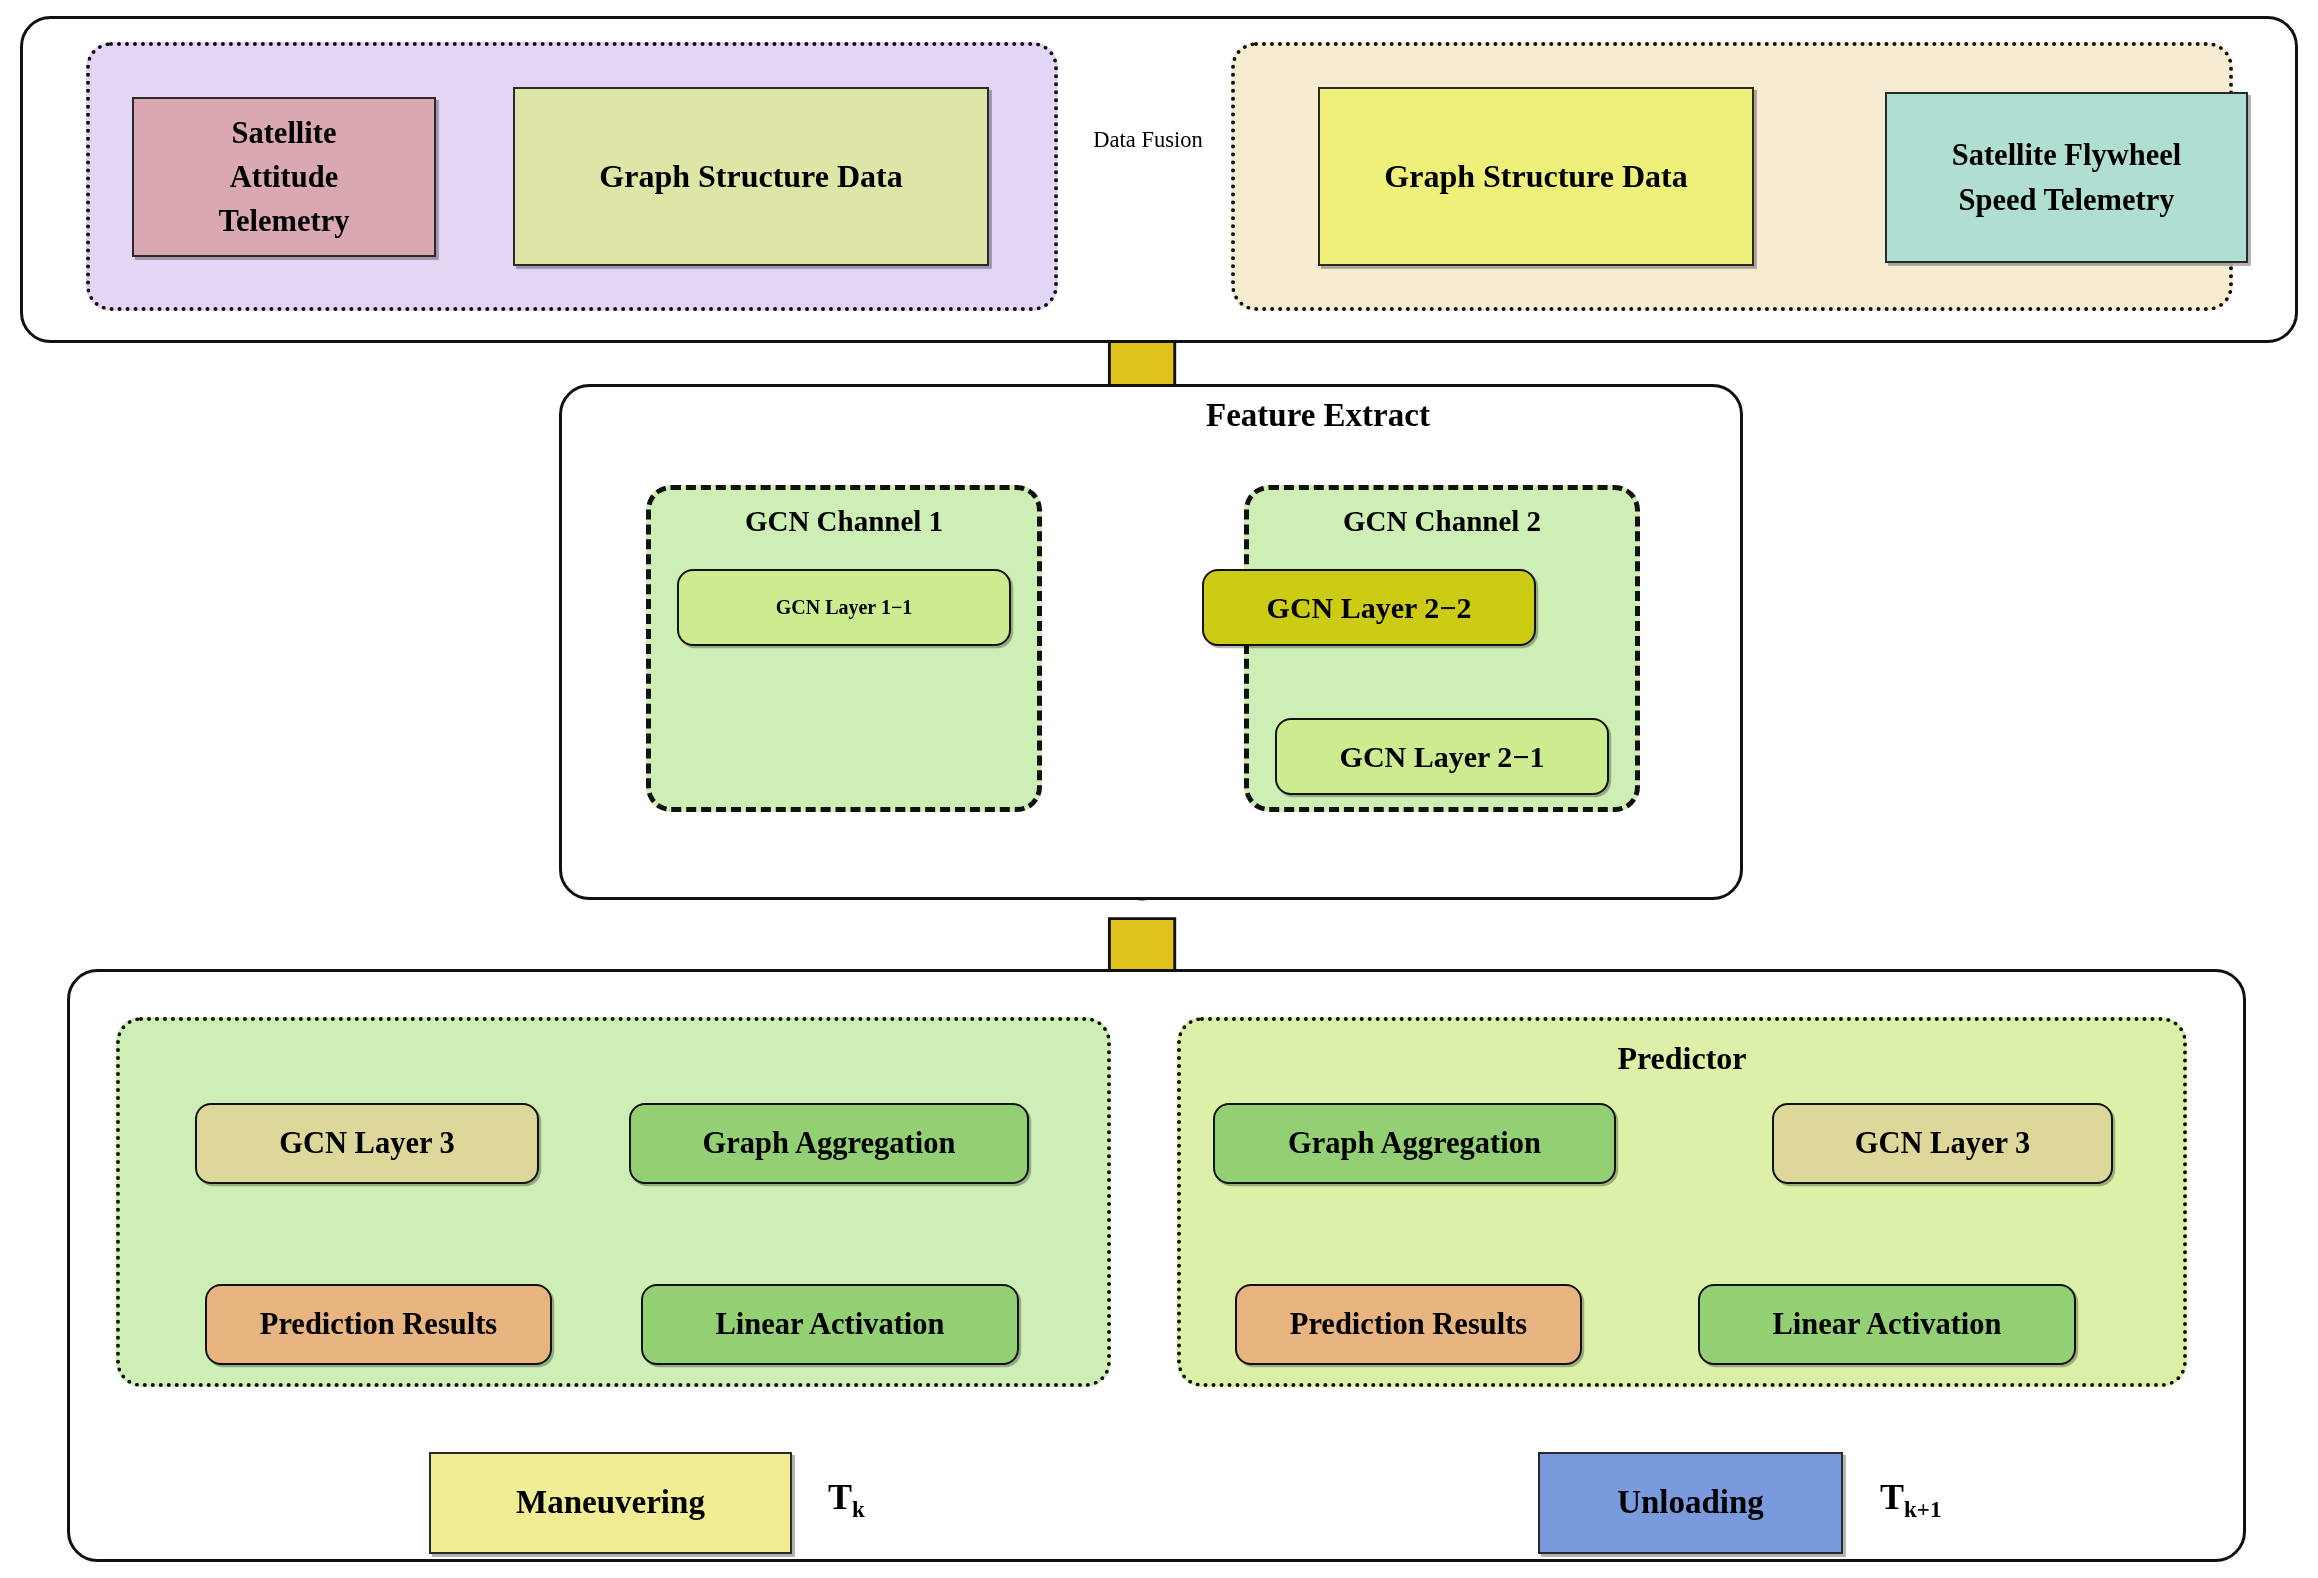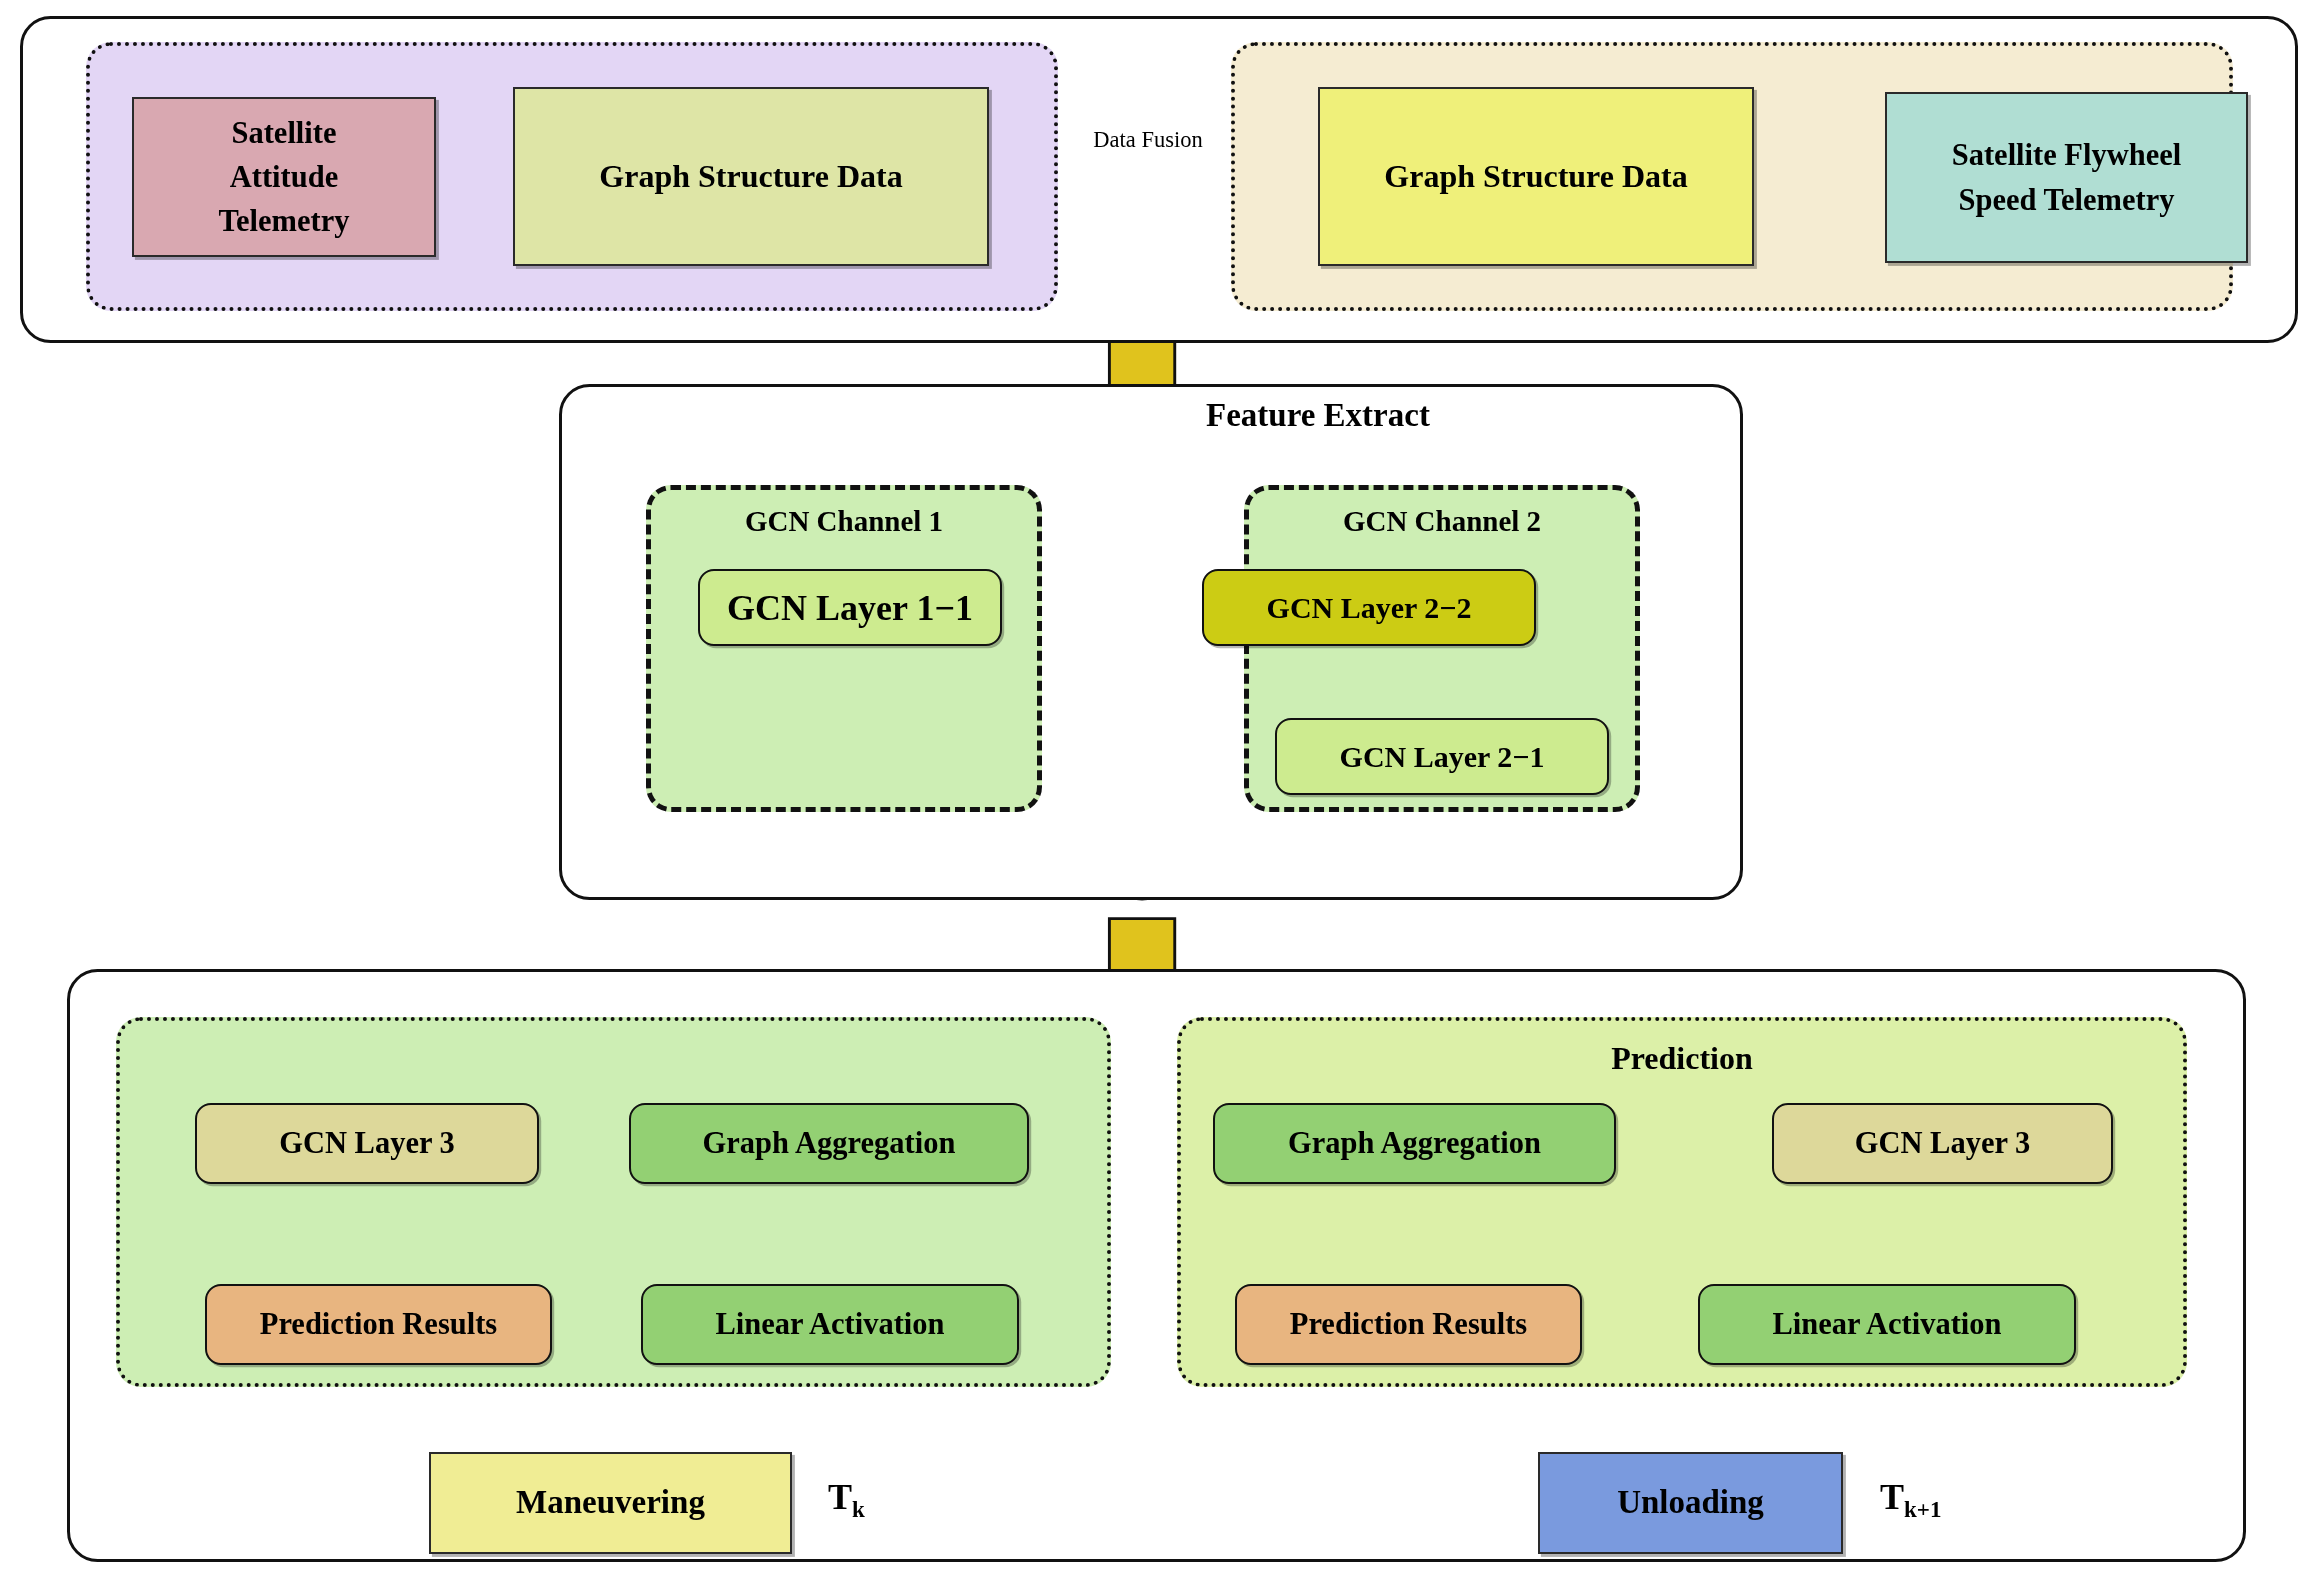--- a/index.html
+++ b/index.html
@@ -120,21 +120,21 @@
   <div class="outer" style="left:559px;top:384px;width:1184px;height:516px;"></div>
 
   <div class="plabel" style="left:1206px;top:397px;width:334px;font-size:33px;text-align:left;">
     <span>Feature Extract</span>
   </div>
 
   <div class="dashed" style="left:646px;top:485px;width:396px;height:327px;background:#cdeeb4;"></div>
   <div class="plabel" style="left:646px;top:505px;width:396px;font-size:29px;">
     <span>GCN Channel 1</span>
   </div>
-  <div class="rbox" style="left:677px;top:569px;width:304px;height:77px;background:#cdeb8f;font-size:36px;margin-left:21px;">
+  <div class="rbox" style="left:677px;top:569px;width:334px;height:77px;background:#cdeb8f;font-size:20px;">
     <span>GCN Layer 1−1</span>
   </div>
 
   <div class="dashed" style="left:1244px;top:485px;width:396px;height:327px;background:#cdeeb4;"></div>
   <div class="plabel" style="left:1244px;top:505px;width:396px;font-size:29px;">
     <span>GCN Channel 2</span>
   </div>
   <div class="rbox" style="left:1202px;top:569px;width:334px;height:77px;background:#cccc14;font-size:30px;">
     <span>GCN Layer 2−2</span>
   </div>
@@ -159,21 +159,21 @@
   </div>
   <div class="sqbox" style="left:429px;top:1452px;width:363px;height:102px;background:#f0ed94;font-size:33px;">
     <span>Maneuvering</span>
   </div>
   <div class="tlabel" style="left:828px;top:1476px;font-size:36px;">
     <span>T</span><sub>k</sub>
   </div>
 
   <div class="dotted" style="left:1177px;top:1017px;width:1010px;height:370px;background:#dcf0a8;"></div>
   <div class="plabel" style="left:1177px;top:1040px;width:1010px;font-size:32px;">
-    <span>Prediction</span>
+    <span>Predictor</span>
   </div>
   <div class="rbox" style="left:1213px;top:1103px;width:403px;height:81px;background:#93d073;font-size:30.5px;">
     <span>Graph Aggregation</span>
   </div>
   <div class="rbox" style="left:1772px;top:1103px;width:341px;height:81px;background:#ddd89a;font-size:30.5px;">
     <span>GCN Layer 3</span>
   </div>
   <div class="rbox" style="left:1235px;top:1284px;width:347px;height:81px;background:#e8b580;font-size:30.5px;">
     <span>Prediction Results</span>
   </div>

